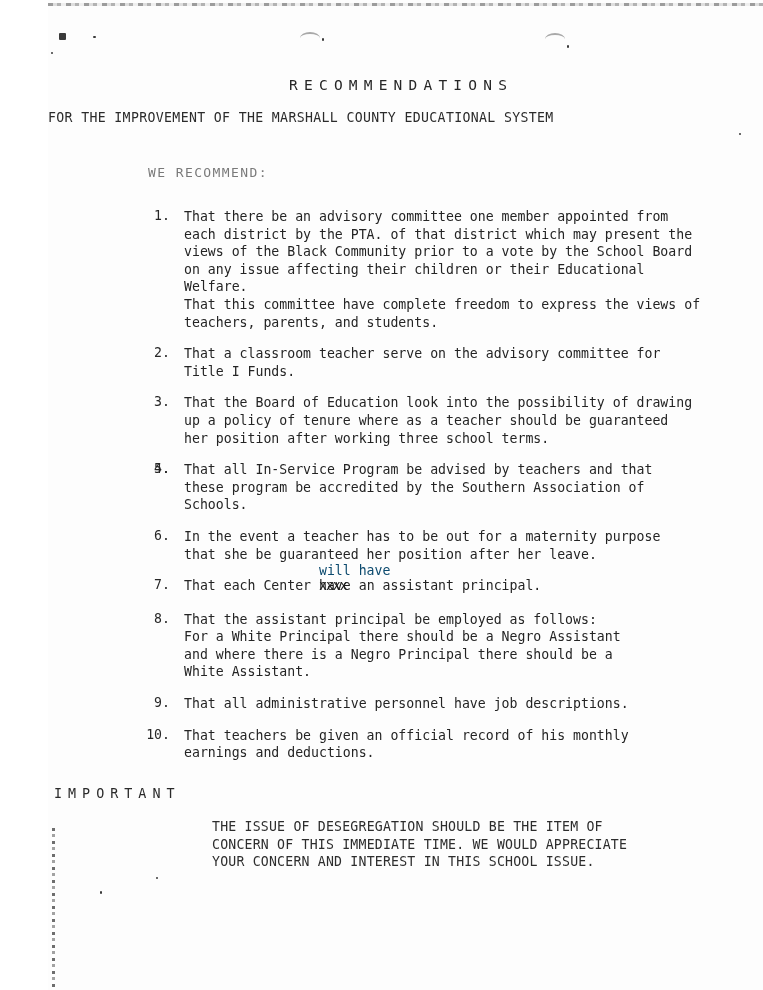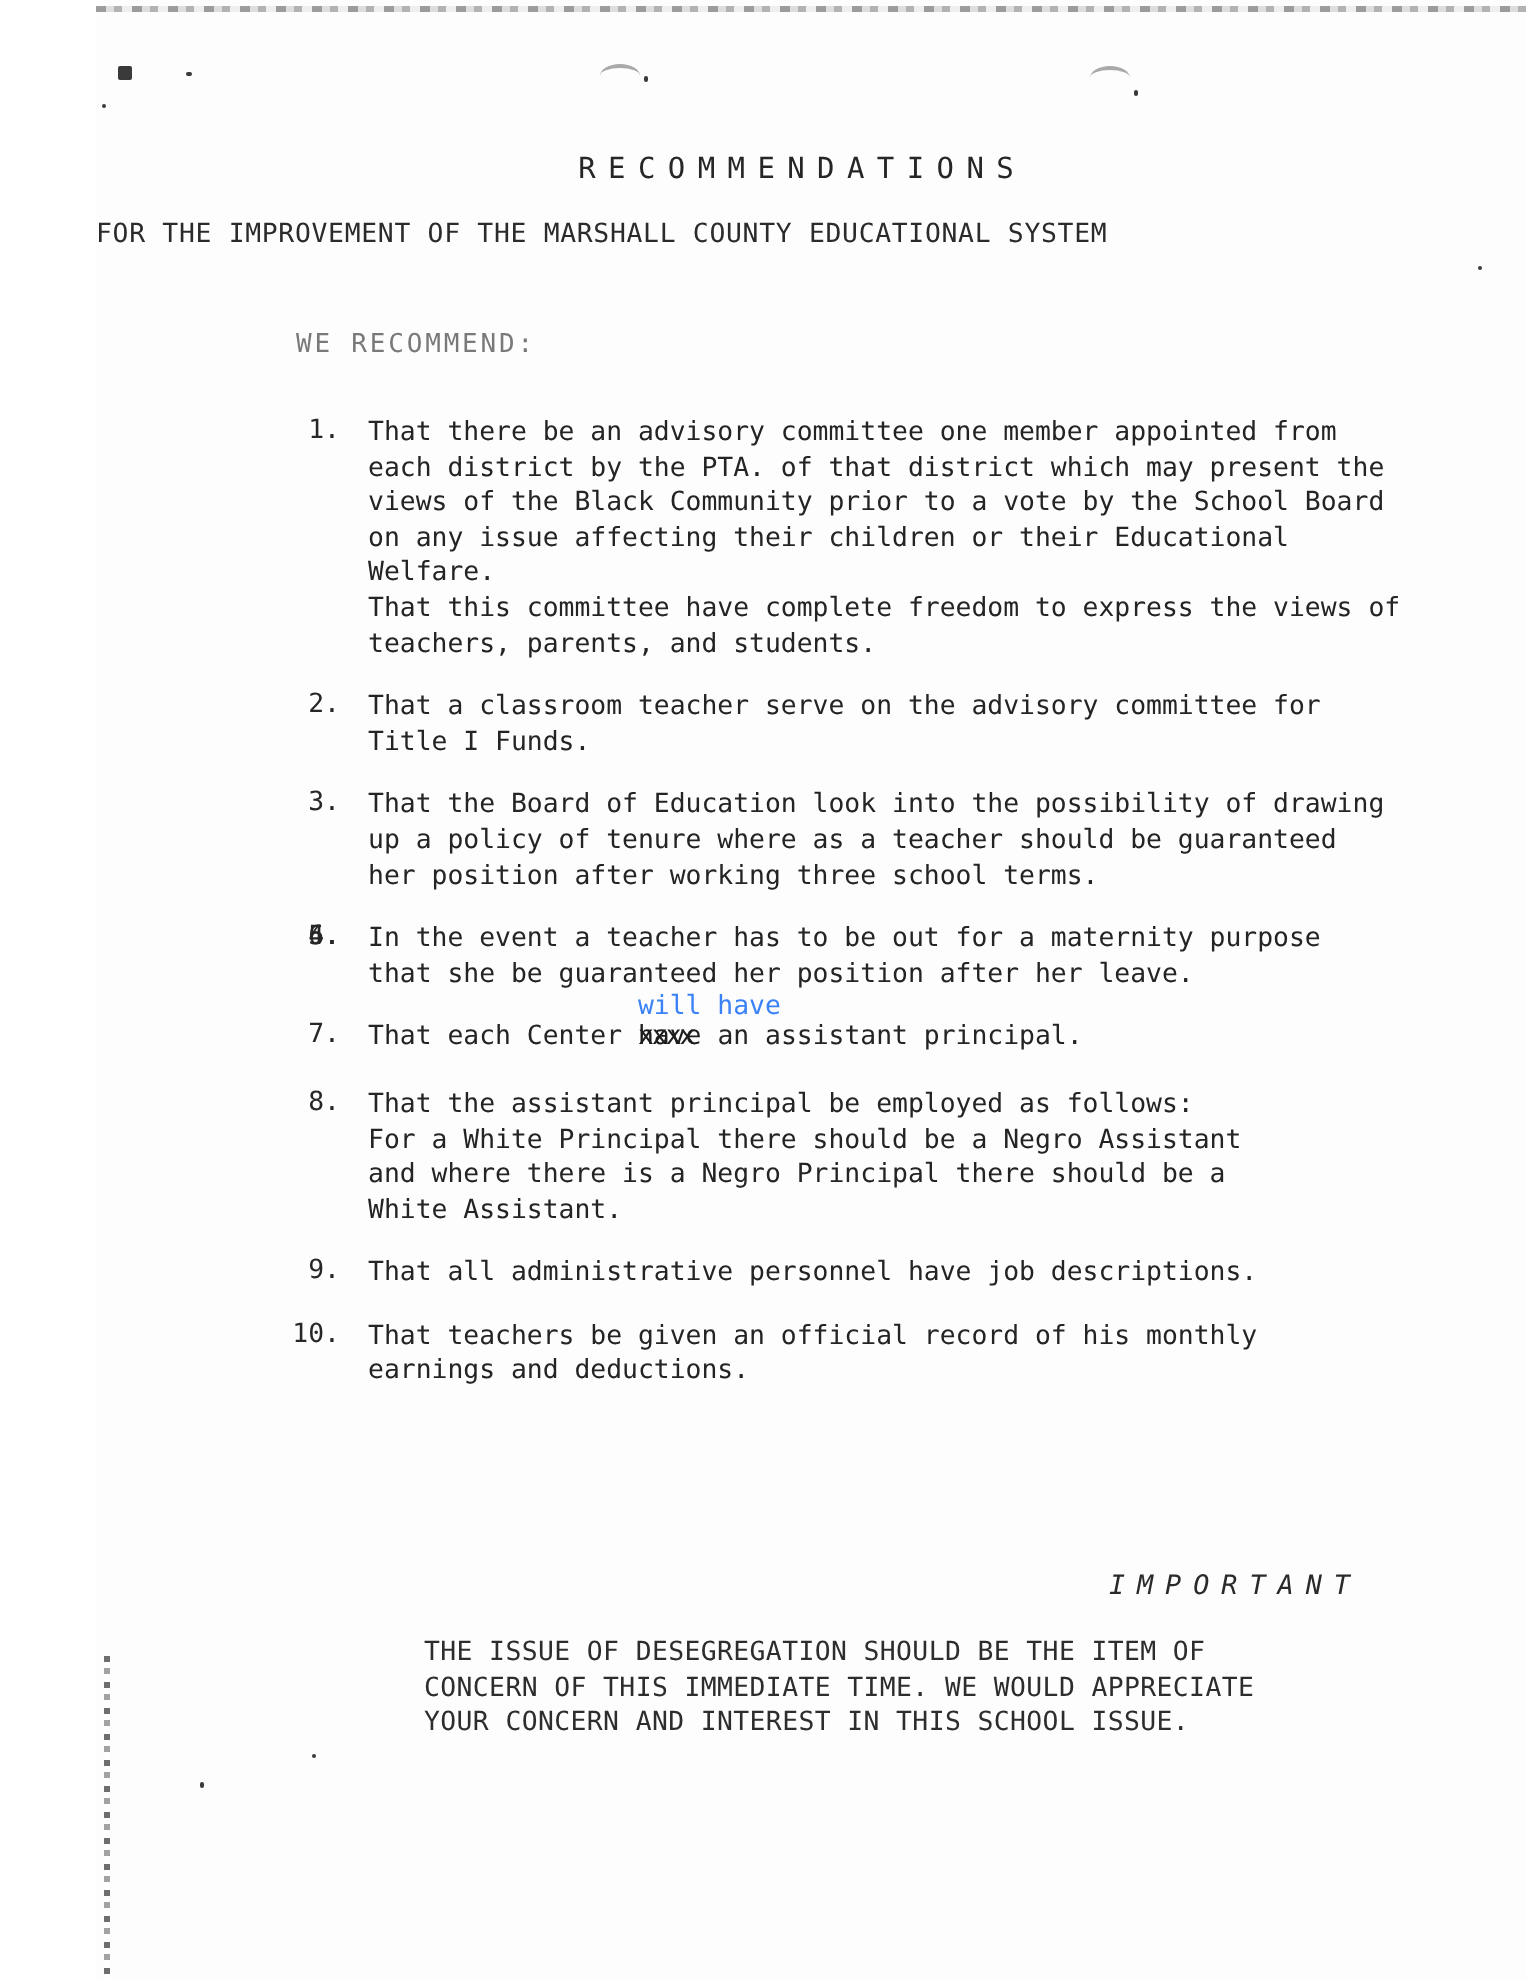--- a/index.html
+++ b/index.html
@@ -181,35 +181,34 @@
     left: 0;
     top: 0;
     color: #1d1d1d;
     letter-spacing: -1px;
   }
   .inserted {
     position: absolute;
     left: 0px;
     top: -15px;
     font-size: 13.2px;
-    color: #3b82f6;
+    color: #0c4a6e;
     white-space: nowrap;
   }
 
   .important-head {
     position: absolute;
     top: 786px;
     left: 0;
     width: 633px;
-    text-align: right;
+    text-align: left;
     font-size: 13.4px;
     letter-spacing: 6px;
     text-indent: 6px;
     color: #2a2a2a;
-    font-style: italic;
   }
 
   .important-body {
     position: absolute;
     top: 818px;
     left: 164px;
     width: 430px;
     font-size: 13.2px;
     line-height: 17.5px;
     letter-spacing: 0.2px;
@@ -273,20 +272,22 @@
 up a policy of tenure where as a teacher should be guaranteed
 her position after working three school terms.</div>
       </div>
 
       <div class="item">
         <span class="item-num">4.</span>
       </div>
 
       <div class="item">
         <span class="item-num">5.</span>
+        <div class="item-body">That all In-Service Program be advised by teachers and that
+these program be accredited by the Southern Association of Schools.</div>
       </div>
 
       <div class="item">
         <span class="item-num">6.</span>
         <div class="item-body">In the event a teacher has to be out for a maternity purpose
 that she be guaranteed her position after her leave.</div>
       </div>
 
       <div class="item" style="margin-bottom:16px;">
         <span class="item-num">7.</span>

